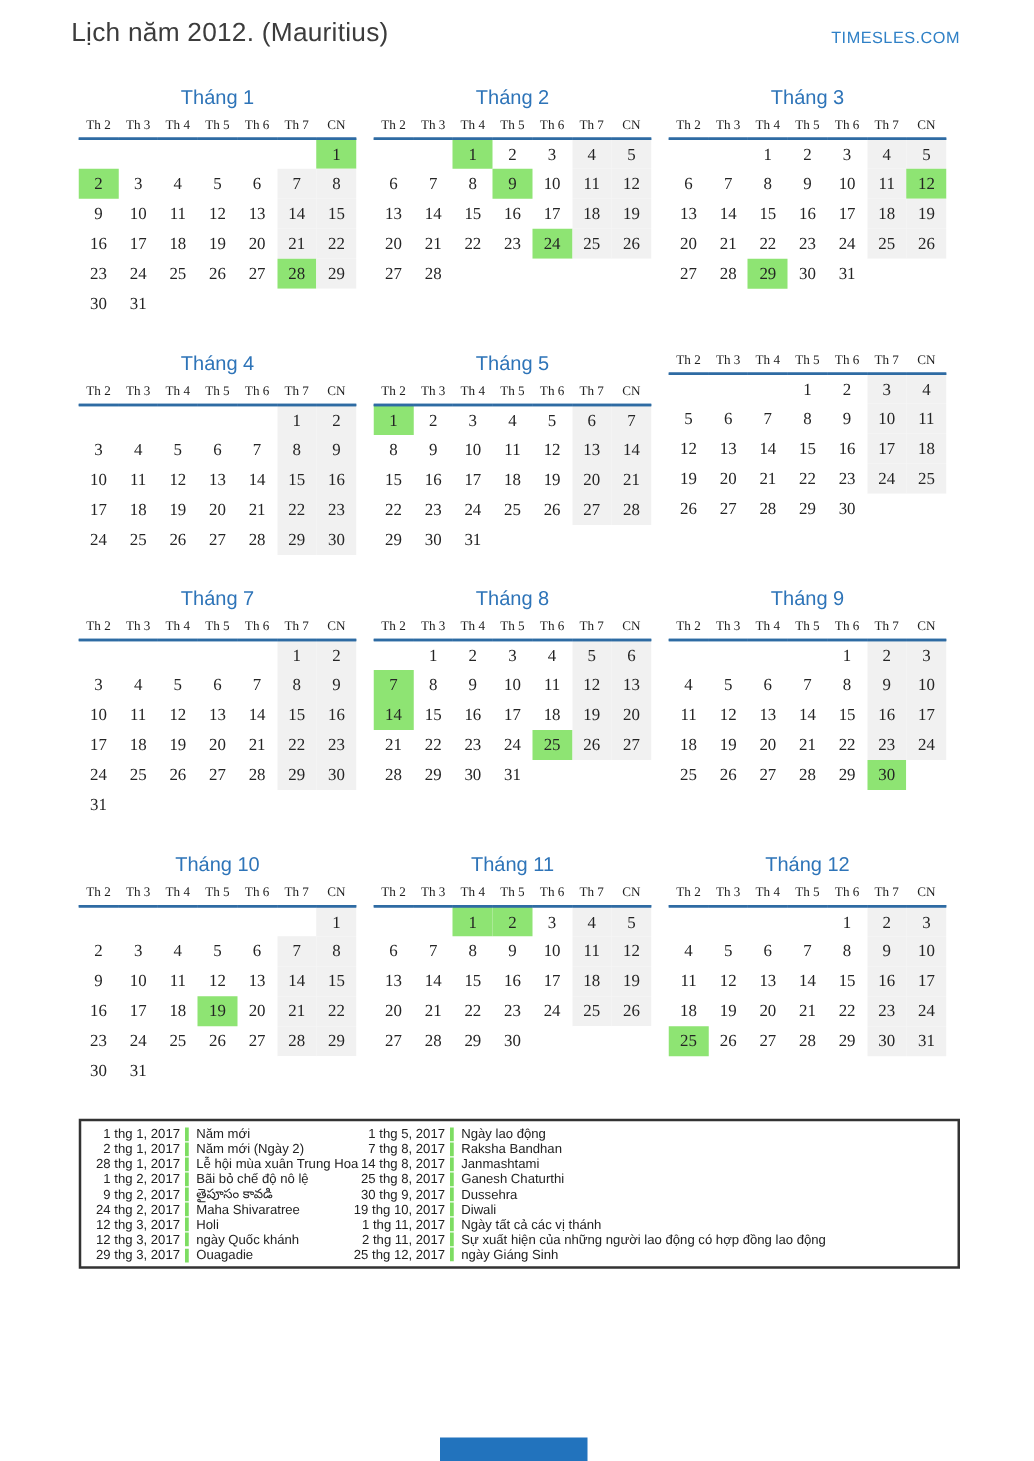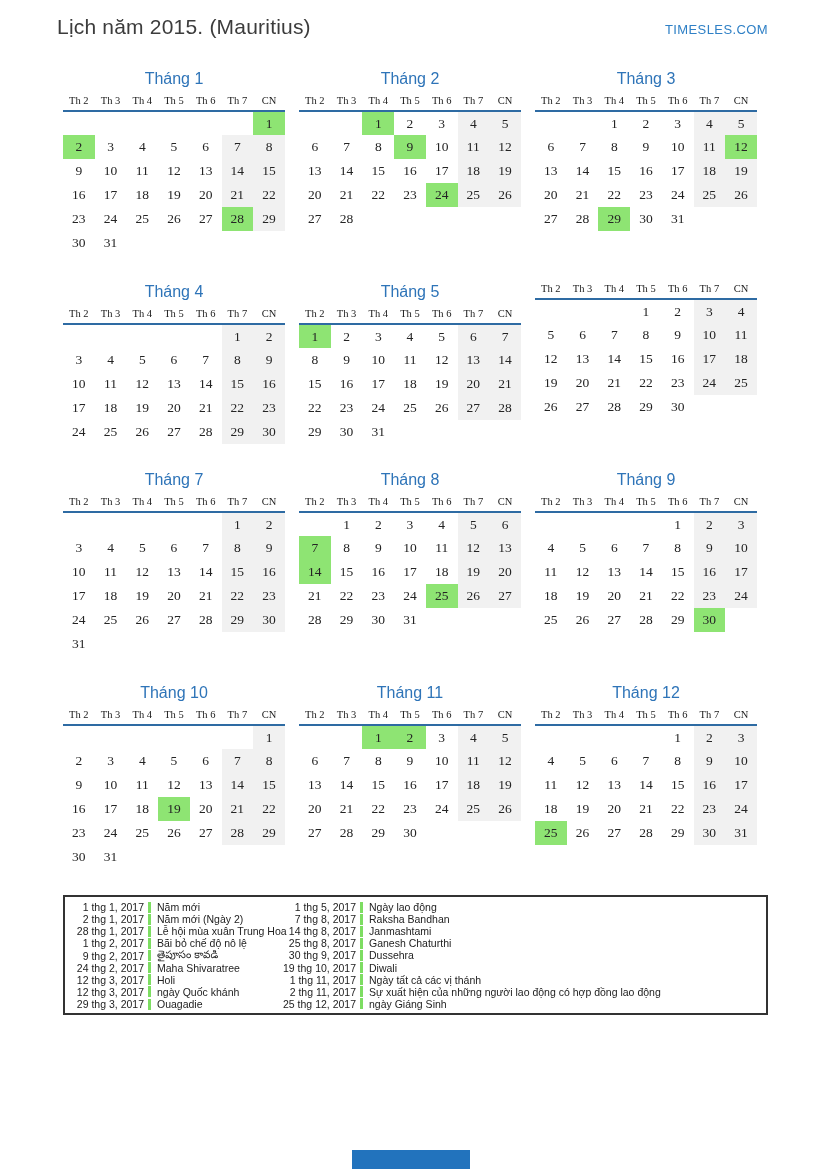--- a/index.html
+++ b/index.html
@@ -95,21 +95,21 @@
     padding: 4px 6px 3px 7px;
     display: flex;
     background: #ffffff;
   }
   .legend-col {
     display: flex;
     flex-direction: column;
     justify-content: space-between;
   }
   .legend-col.left  { width: 208px; flex: none; }
-  .legend-col.right { flex: 1; }
+  .legend-col.right { flex: 1; justify-content: flex-end; }
   .legend-row {
     display: flex;
     align-items: center;
     height: 12.3px;
     font-size: 10.5px;
     color: #222222;
     white-space: nowrap;
   }
   .legend-date { width: 72px; text-align: right; flex: none; }
   .legend-col.right .legend-date { width: 76px; }
@@ -129,21 +129,21 @@
     width: 118px;
     height: 19px;
     background: var(--footer-blue, #2273bd);
   }
 </style>
 </head>
 <body>
 
 <div class="page" style="--accent-blue: #2e74b8; --rule-blue: #2e6ba3; --link-blue: #2f80c6; --green: #8ee473; --bar-green: #7ddd62; --wknd: #f1f1f1; --text: #242424; --title: #3c3c3c; --border: #333333; --footer-blue: #2273bd;">
   <div class="header">
-    <h1 class="page-title">Lịch năm 2015. (Mauritius)</h1>
+    <h1 class="page-title">Lịch năm 2012. (Mauritius)</h1>
     <a class="brand-link">TIMESLES.COM</a>
   </div>
 
   <div class="months" id="months">
       <div class="month">
         <div class="month-title">Tháng 1</div>
         <table class="month-table">
           <thead>
             <tr>
               <th>Th 2</th>

